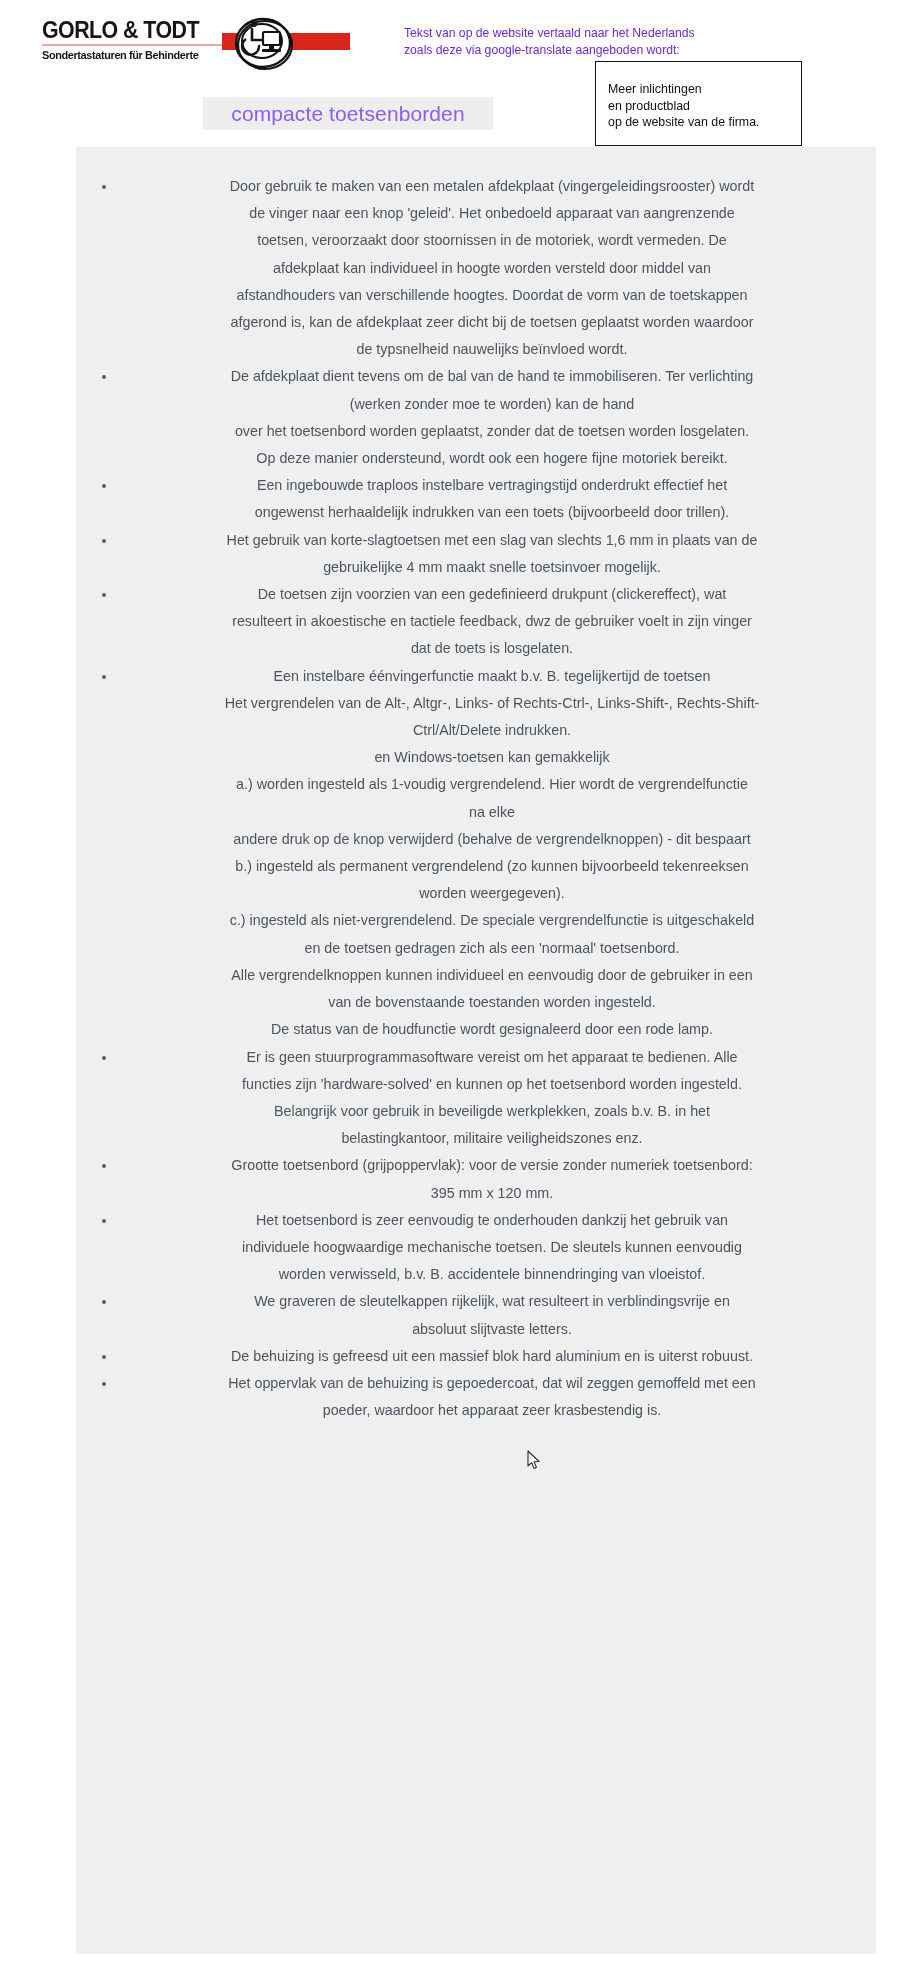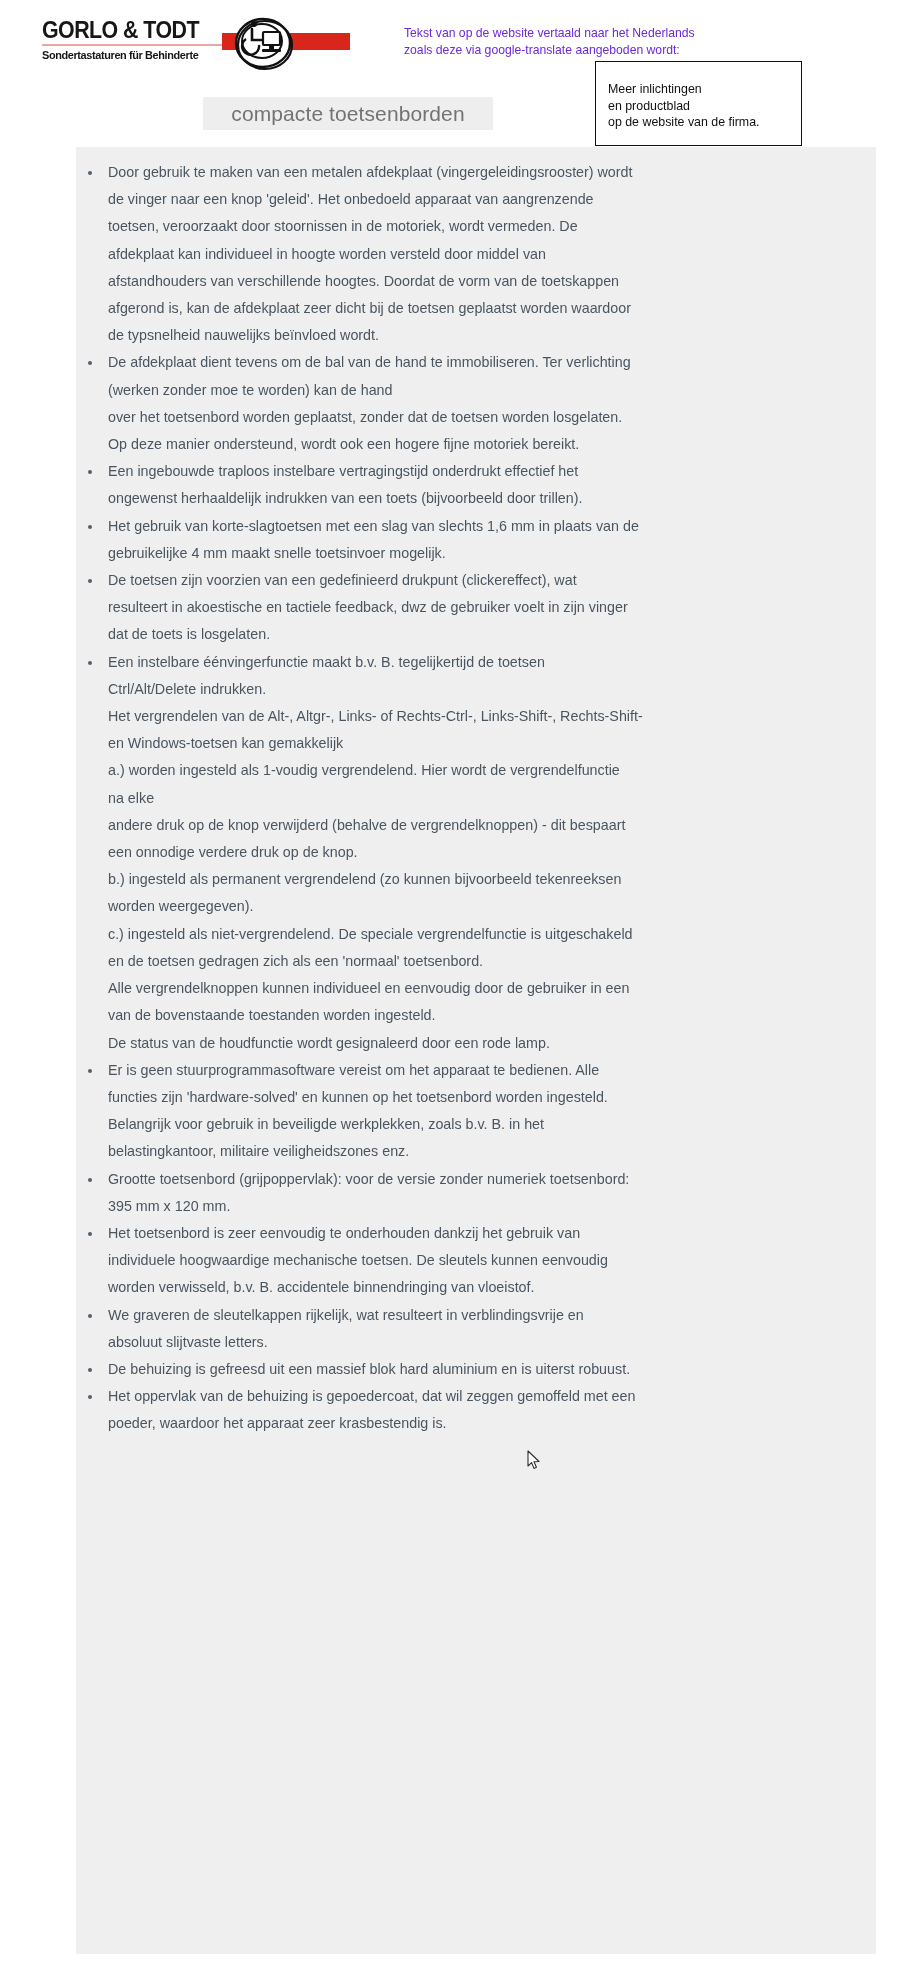--- a/index.html
+++ b/index.html
@@ -105,21 +105,21 @@
   }
   #info-box div { white-space: nowrap; }
 
   #page-title {
     position: absolute;
     left: 203px;
     top: 97px;
     width: 290px;
     height: 33px;
     background: #eeeeee;
-    color: #737373;
+    color: #8b5cf6;
     font-size: 21px;
     line-height: 33px;
     text-align: center;
     letter-spacing: 0.1px;
     z-index: 4;
   }
 
   
   .panel {
     position: absolute;
@@ -132,22 +132,23 @@
 
   #content {
     position: absolute;
     left: 76px;
     top: 147px;
     width: 800px;
   }
 
   ul.bullets {
     list-style: none;
-    margin: 0;
+    margin: 14px;
     padding: 0;
+    text-align: center;
   }
   ul.bullets > li {
     position: relative;
     padding-left: 32px;
     margin: 0;
   }
   ul.bullets > li.bulleted::before {
     content: "";
     position: absolute;
     left: 12px;
@@ -249,29 +250,28 @@
         <div class="ln">Het gebruik van korte-slagtoetsen met een slag van slechts 1,6 mm in plaats van de</div>
         <div class="ln">gebruikelijke 4 mm maakt snelle toetsinvoer mogelijk.</div>
       </li>
       <li class="bulleted">
         <div class="ln">De toetsen zijn voorzien van een gedefinieerd drukpunt (clickereffect), wat</div>
         <div class="ln">resulteert in akoestische en tactiele feedback, dwz de gebruiker voelt in zijn vinger</div>
         <div class="ln">dat de toets is losgelaten.</div>
       </li>
       <li class="bulleted">
         <div class="ln">Een instelbare éénvingerfunctie maakt b.v. B. tegelijkertijd de toetsen</div>
+        <div class="ln">Het vergrendelen van de Alt-, Altgr-, Links- of Rechts-Ctrl-, Links-Shift-, Rechts-Shift-</div>
         <div class="ln">Ctrl/Alt/Delete indrukken.</div>
-        <div class="ln">Het vergrendelen van de Alt-, Altgr-, Links- of Rechts-Ctrl-, Links-Shift-, Rechts-Shift-</div>
         <div class="ln">en Windows-toetsen kan gemakkelijk</div>
       </li>
       <li class="sub">
         <div class="ln">a.) worden ingesteld als 1-voudig vergrendelend. Hier wordt de vergrendelfunctie</div>
         <div class="ln">na elke</div>
         <div class="ln">andere druk op de knop verwijderd (behalve de vergrendelknoppen) - dit bespaart</div>
-        <div class="ln">een onnodige verdere druk op de knop.</div>
         <div class="ln">b.) ingesteld als permanent vergrendelend (zo kunnen bijvoorbeeld tekenreeksen</div>
         <div class="ln">worden weergegeven).</div>
         <div class="ln">c.) ingesteld als niet-vergrendelend. De speciale vergrendelfunctie is uitgeschakeld</div>
         <div class="ln">en de toetsen gedragen zich als een 'normaal' toetsenbord.</div>
         <div class="ln">Alle vergrendelknoppen kunnen individueel en eenvoudig door de gebruiker in een</div>
         <div class="ln">van de bovenstaande toestanden worden ingesteld.</div>
         <div class="ln">De status van de houdfunctie wordt gesignaleerd door een rode lamp.</div>
       </li>
       <li class="bulleted">
         <div class="ln">Er is geen stuurprogrammasoftware vereist om het apparaat te bedienen. Alle</div>

